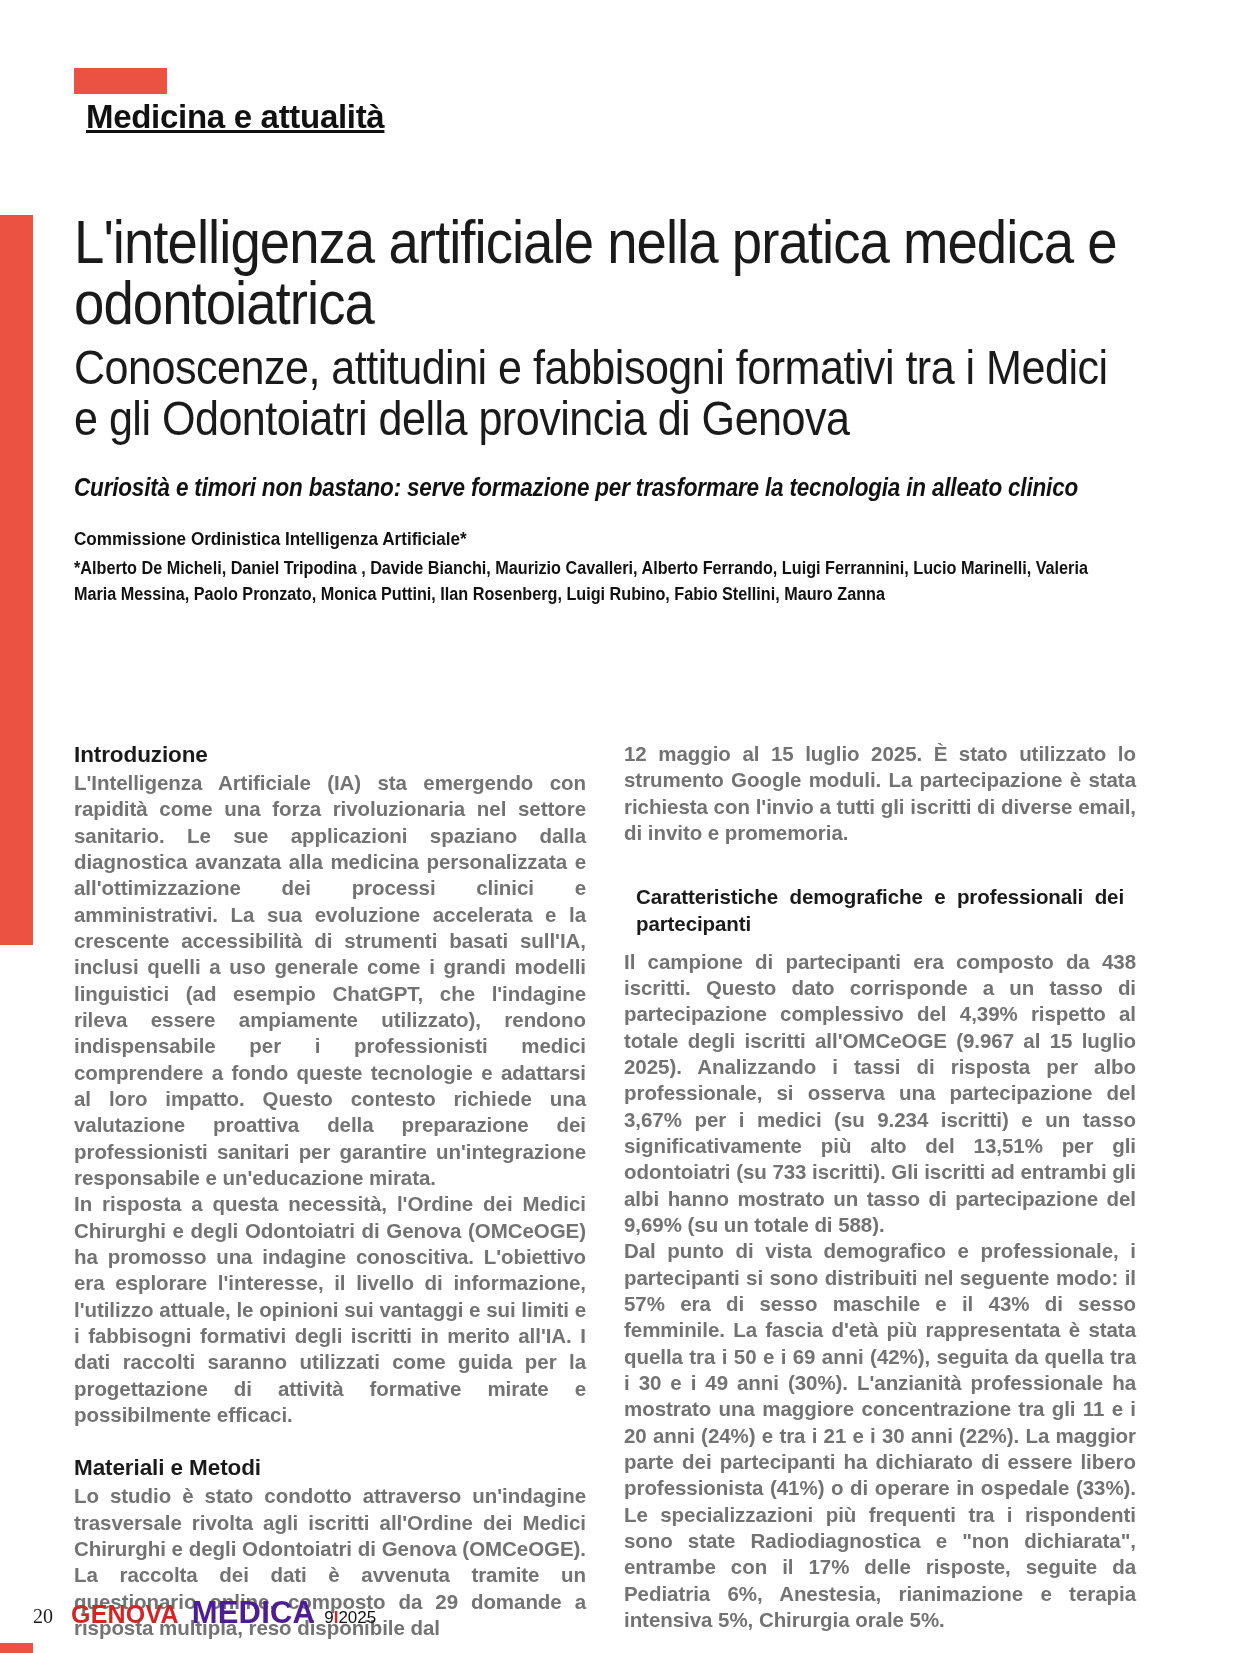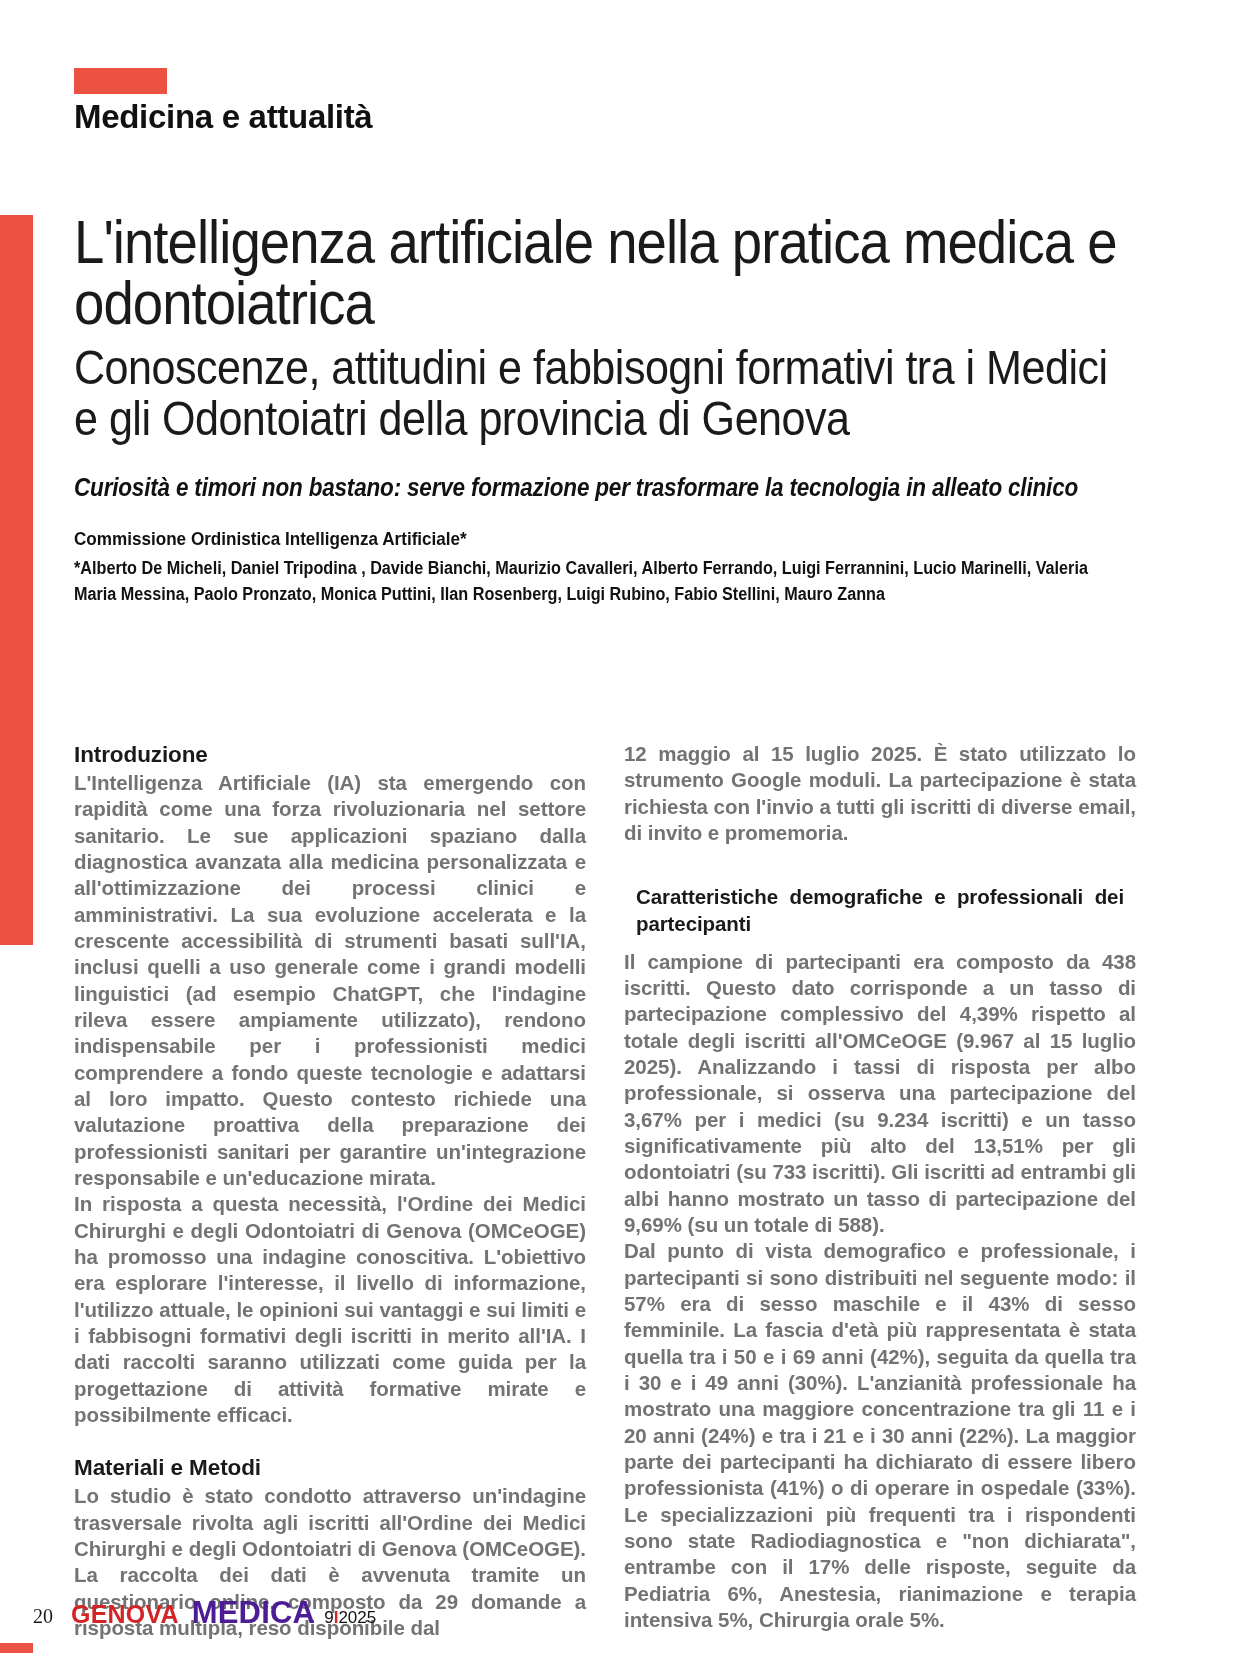--- a/index.html
+++ b/index.html
@@ -38,27 +38,28 @@
     left: 0;
     bottom: 0;
     width: 33px;
     height: 10px;
     background: #ec5242;
   }
 
   
   .kicker {
     position: absolute;
-    left: 74px;
+    left: 86px;
     top: 98px;
     font-size: 33px;
     font-weight: bold;
     letter-spacing: -0.3px;
     color: #111111;
     font-family: "Liberation Sans", sans-serif;
+    text-decoration: underline;
   }
 
   
   .titleblock {
     position: absolute;
     left: 74px;
     top: 212px;
     width: 1060px;
   }
   .headline {

